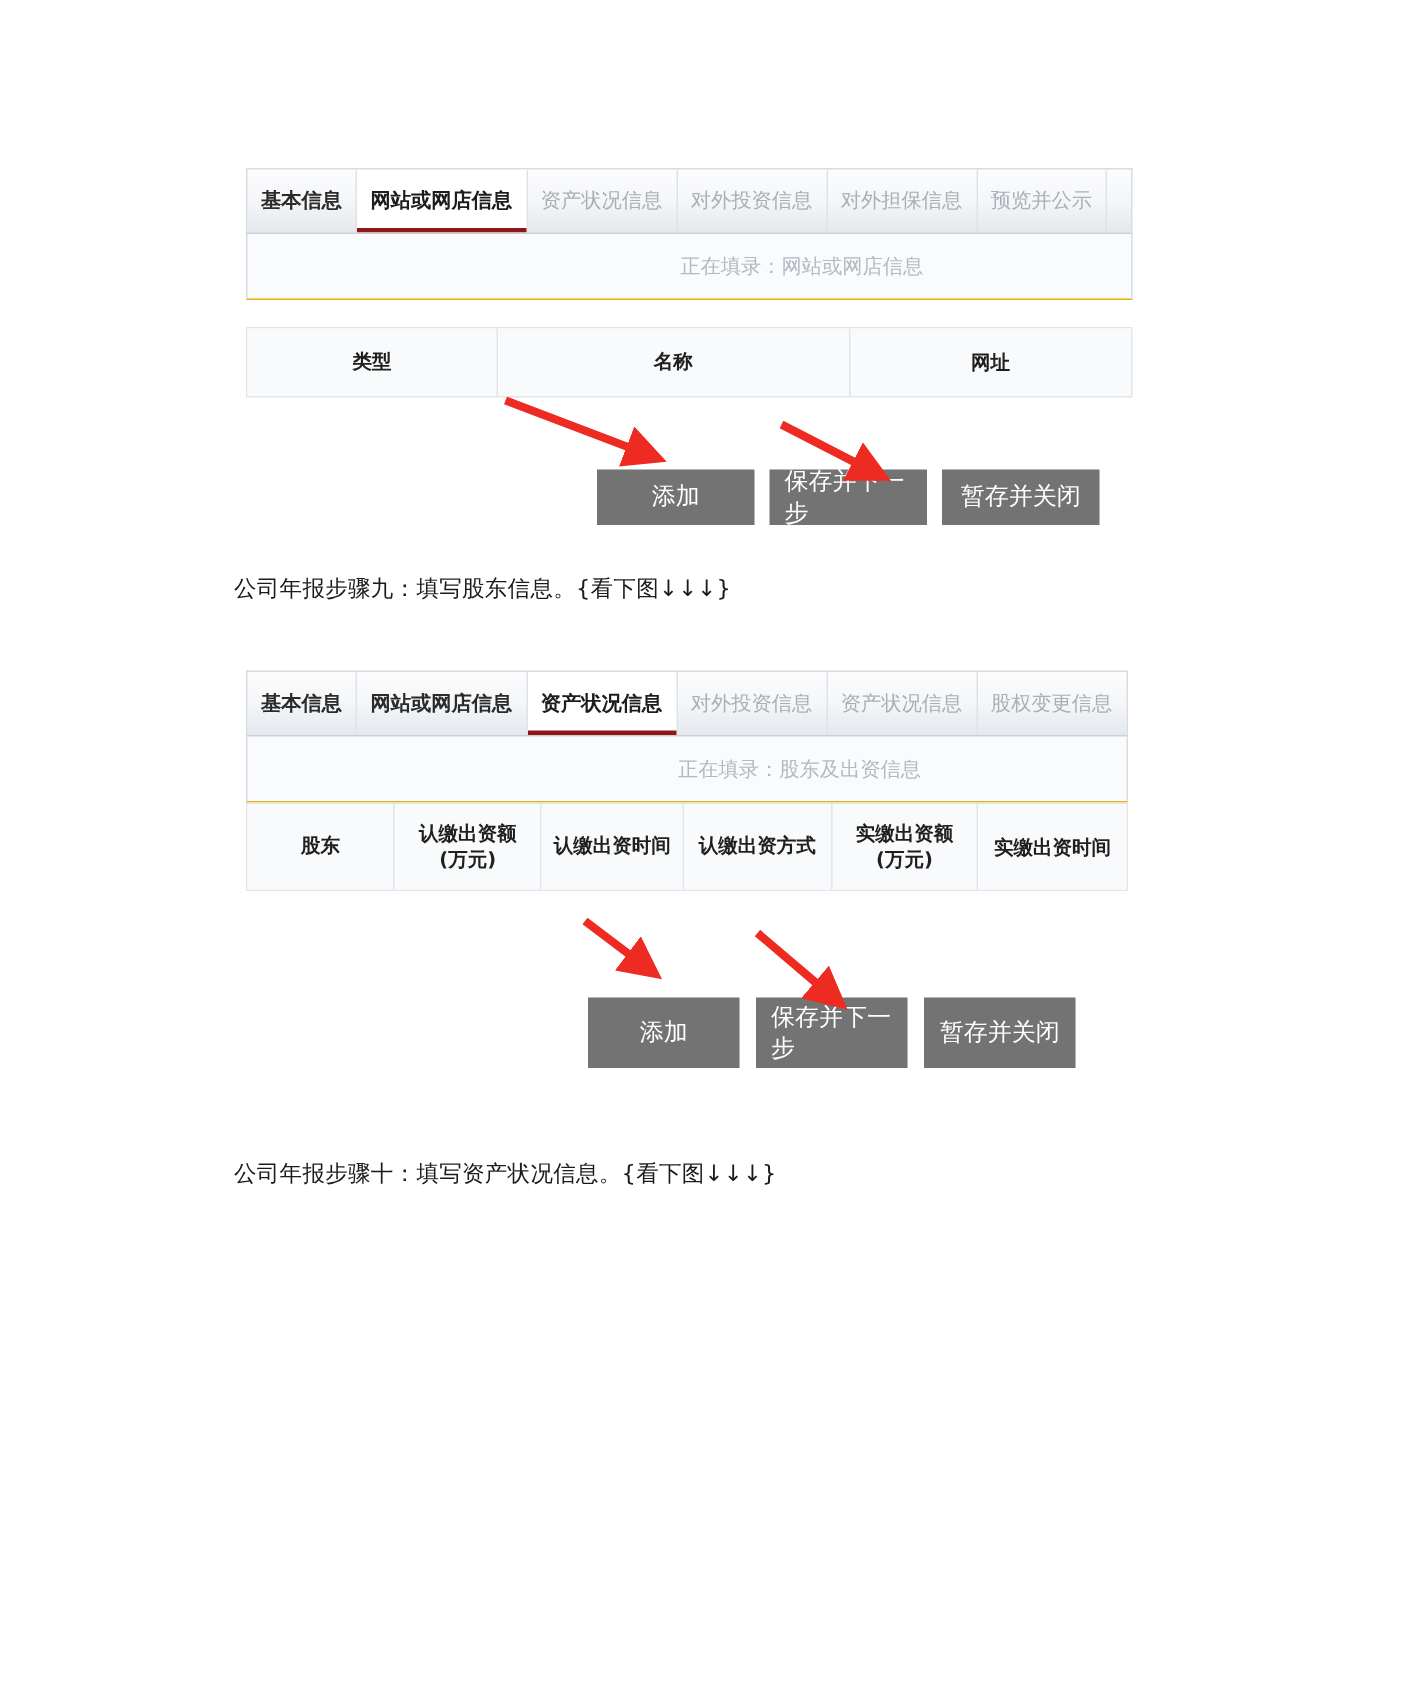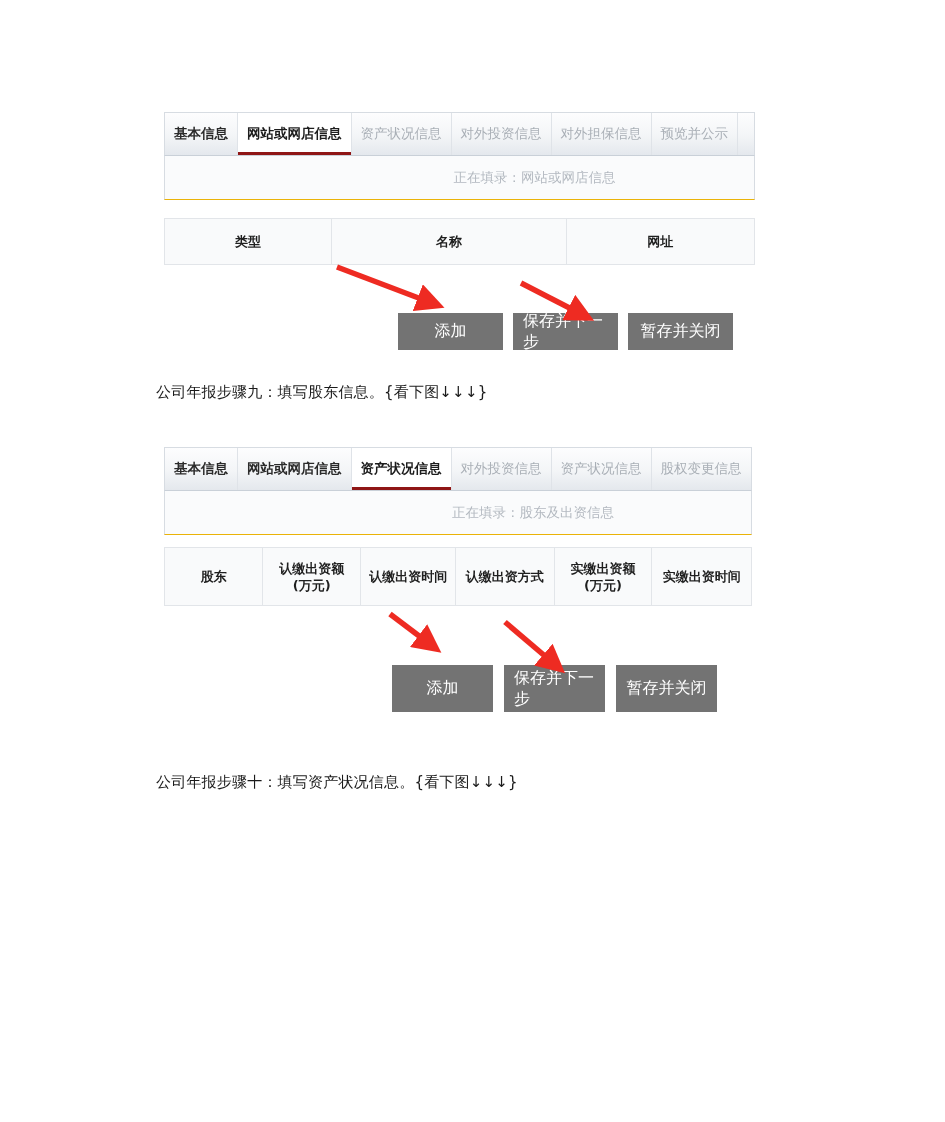--- a/index.html
+++ b/index.html
@@ -184,21 +184,21 @@
       <div class="tab">对外投资信息</div>
       <div class="tab">资产状况信息</div>
       <div class="tab">股权变更信息</div>
 
     </div>
 
     <div class="statusbar">
       <span class="st-inner">正在填录：股东及出资信息</span>
     </div>
 
-    <div class="tablewrap" style="margin-top:12px;border-top:1px solid #e2e5e9;">
+    <div class="tablewrap" style="margin-top:0;border-top:1px solid #e2e5e9;">
       <table class="grid t2">
         <colgroup>
           <col style="width:16.7%">
             <col style="width:16.7%">
             <col style="width:16.2%">
           <col style="width:16.8%">
             <col style="width:16.7%">
             <col style="width:16.9%">
         </colgroup>
         <thead>

